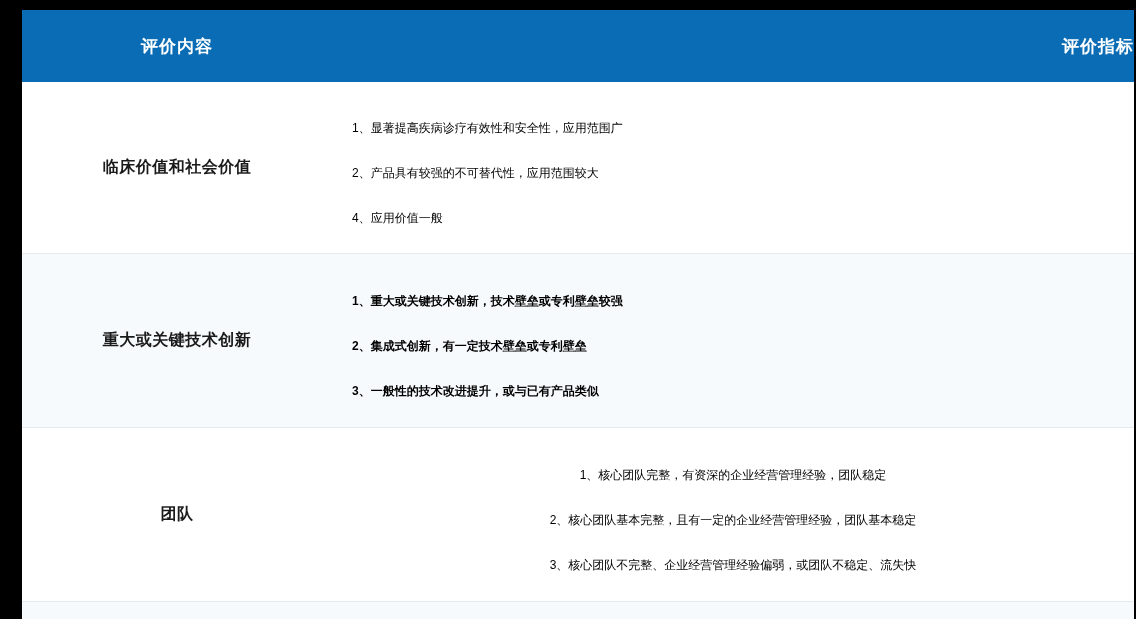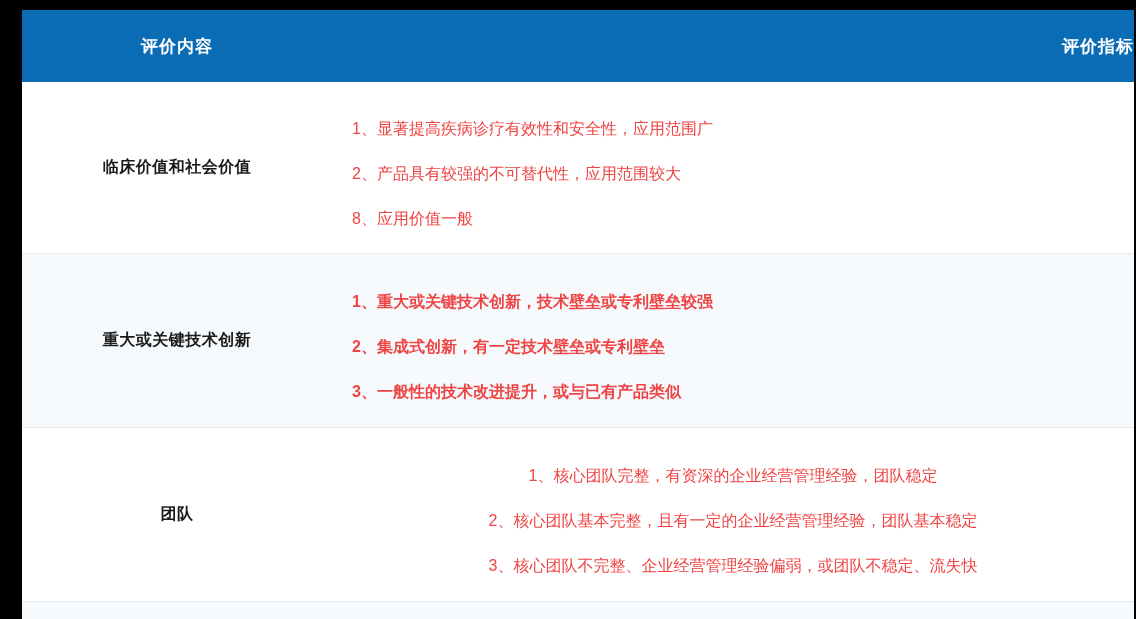--- a/index.html
+++ b/index.html
@@ -69,22 +69,22 @@
     text-align: center;
     font-size: 16px;
     color: #1a1a1a;
     font-weight: bold;
     letter-spacing: 0.5px;
   }
   td.cell-metric {
     padding: 18px 20px 18px 20px !important;
   }
   .metric-line {
-    font-size: 16px;
-    color: #ef4444;
+    font-size: 12px;
+    color: #000000;
     line-height: 33px;
     white-space: nowrap;
     margin-top: 12px;
   }
   .row-h-1 td { height: 120px; }
   .row-h-2 td { height: 137px; }
   .row-h-3 td { height: 137px; text-align: center; }
   .row-h-4 td { height: 137px; }
 </style>
 </head>
@@ -98,21 +98,21 @@
           <th class="col-content">评价内容</th>
           <th class="col-metric">评价指标</th>
         </tr>
       </thead>
       <tbody>
         <tr class="row-odd row-h-1">
           <td class="cell-content">临床价值和社会价值</td>
           <td class="cell-metric">
             <div class="metric-line">1、显著提高疾病诊疗有效性和安全性，应用范围广</div>
             <div class="metric-line">2、产品具有较强的不可替代性，应用范围较大</div>
-            <div class="metric-line">8、应用价值一般</div>
+            <div class="metric-line">4、应用价值一般</div>
           </td>
         </tr>
         <tr class="row-even row-h-2">
           <td class="cell-content">重大或关键技术创新</td>
           <td class="cell-metric">
             <div class="metric-line">1、重大或关键技术创新，技术壁垒或专利壁垒较强</div>
             <div class="metric-line">2、集成式创新，有一定技术壁垒或专利壁垒</div>
             <div class="metric-line">3、一般性的技术改进提升，或与已有产品类似</div>
           </td>
         </tr>

